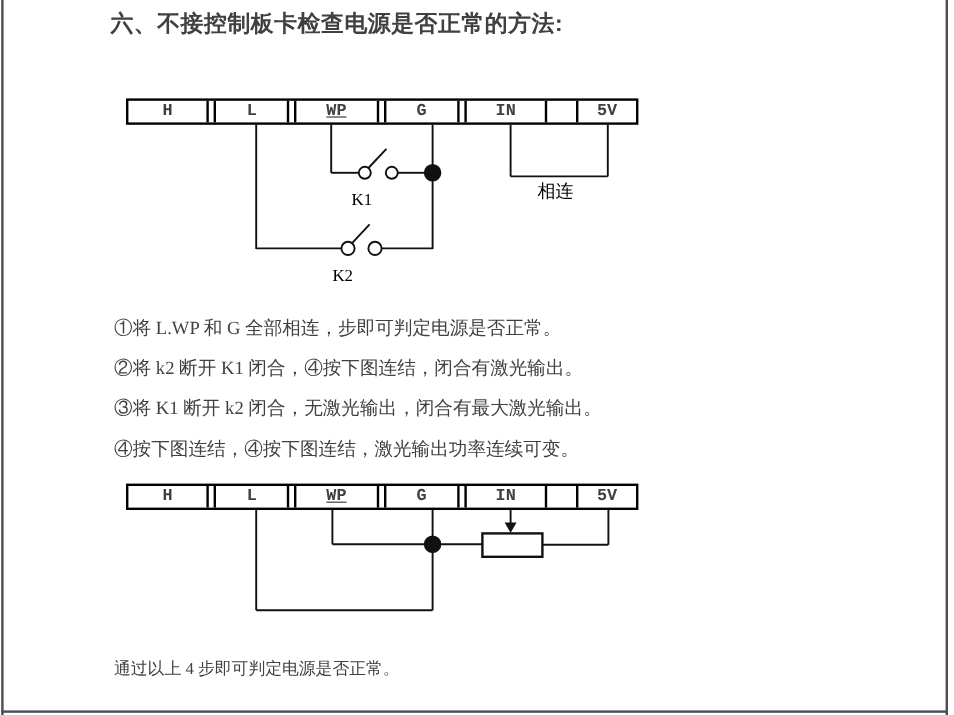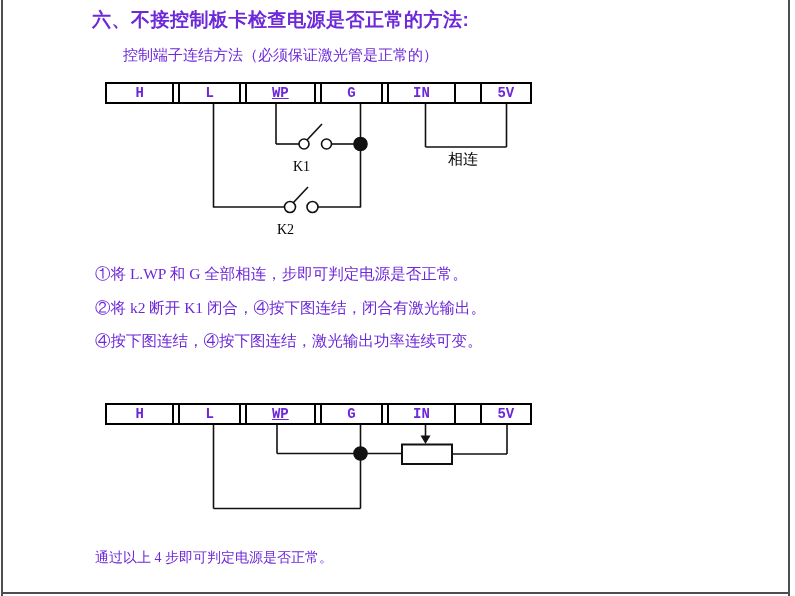--- a/index.html
+++ b/index.html
@@ -3,21 +3,21 @@
 <meta charset="utf-8">
 <style>
   html, body { margin: 0; padding: 0; background: #fff; }
   .page {
     position: relative;
     width: 795px;
     height: 596px;
     background: #fff;
     overflow: hidden;
     font-family: "Liberation Serif", "DejaVu Serif", serif;
-    color: #6d28d9;
+    color: #404040;
   }
   
   .frame { position: absolute; background: #4d4d52; }
   .frame-left   { left: 1px;  top: 0;    width: 2px;  height: 596px; }
   .frame-right  { left: 788px; top: 0;   width: 2px;  height: 596px; }
   .frame-bottom { left: 1px;  top: 592px; width: 789px; height: 2px; }
 
   .title {
     position: absolute; left: 92px; top: 7px;
     font-family: "Liberation Sans", "DejaVu Sans", sans-serif;
@@ -66,21 +66,20 @@
 </head>
 <body>
 
 <div class="page">
 
   <div class="frame frame-left"></div>
   <div class="frame frame-right"></div>
   <div class="frame frame-bottom"></div>
 
   <h1 class="title">六、不接控制板卡检查电源是否正常的方法:</h1>
-  <div class="subtitle">控制端子连结方法（必须保证激光管是正常的）</div>
 
   <svg class="wires" width="795" height="596" viewBox="0 0 795 596">
 
     <g stroke-width="1.6" fill="none">
       <line x1="213.5" y1="103" x2="213.5" y2="207.5"></line>
       <line x1="276" y1="103" x2="276" y2="144"></line>
       <line x1="360.5" y1="103" x2="360.5" y2="207.5"></line>
 
       <line x1="276" y1="144" x2="299" y2="144"></line>
       <circle cx="304" cy="144" r="5" fill="#fff"></circle>
@@ -126,20 +125,21 @@
     <div class="tcell c1">L</div>
     <div class="tcell c2">WP</div>
     <div class="tcell c3">G</div>
     <div class="tcell c4">IN</div>
     <div class="tcell c5">5V</div>
   </div>
 
   <div class="steps">
     <div>①将 L.WP 和 G 全部相连，步即可判定电源是否正常。</div>
     <div>②将 k2 断开 K1 闭合，④按下图连结，闭合有激光输出。</div>
+    <div>③将 K1 断开 k2 闭合，无激光输出，闭合有最大激光输出。</div>
     <div>④按下图连结，④按下图连结，激光输出功率连续可变。</div>
   </div>
 
   <div class="tblock tblock2">
     <div class="tcell c0">H</div>
     <div class="tcell c1">L</div>
     <div class="tcell c2">WP</div>
     <div class="tcell c3">G</div>
     <div class="tcell c4">IN</div>
     <div class="tcell c5">5V</div>

